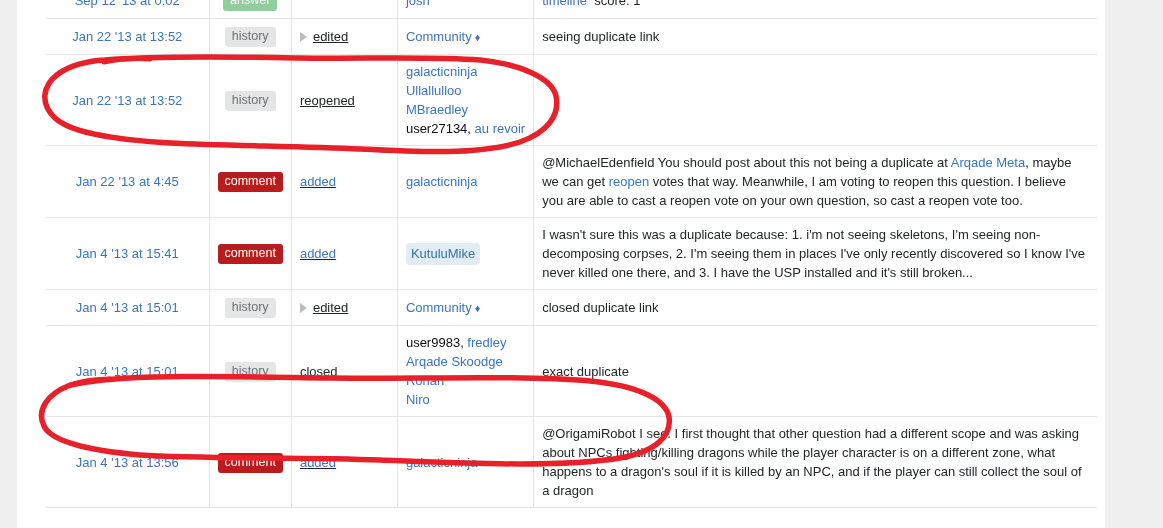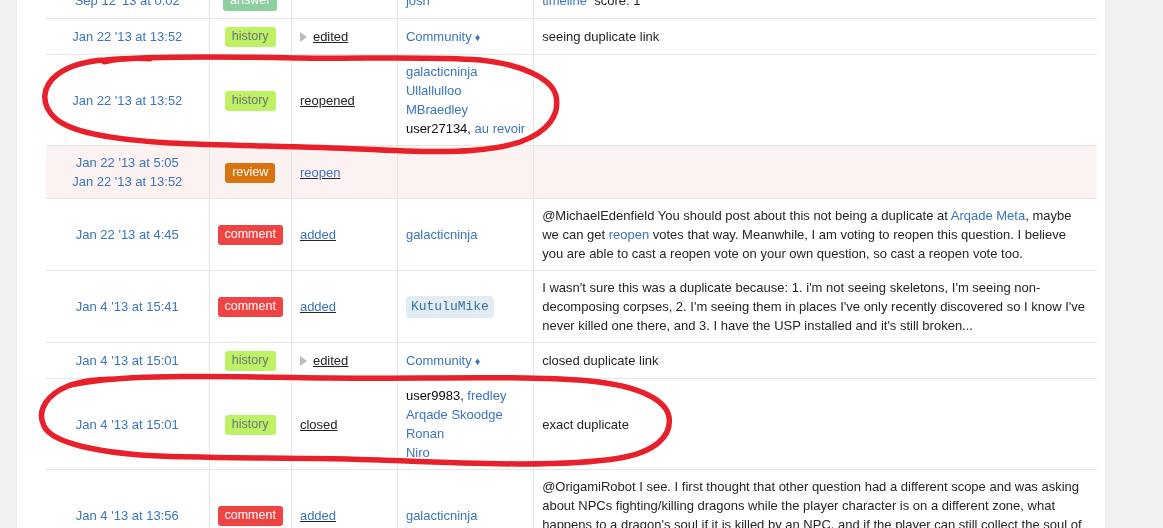--- a/index.html
+++ b/index.html
@@ -65,22 +65,22 @@
 
   .badge {
     display: inline-block;
     padding: 2px 7px 3px 7px;
     border-radius: 3px;
     font-size: 12.5px;
     line-height: 15px;
     color: #ffffff;
     cursor: pointer;
   }
-  .badge-history { background: #bef264; color: #6a737c; }
-  .badge-comment { background: #ef4444; color: #ffffff; }
+  .badge-history { background: #e5e5e5; color: #6a737c; }
+  .badge-comment { background: #b91c1c; color: #ffffff; }
   .badge-answer  { background: #8ecf9c; color: #ffffff; }
   .badge-review  { background: #d9730d; color: #ffffff; }
 
   .tri {
     display: inline-block;
     width: 0; height: 0;
     border-top: 5px solid transparent;
     border-bottom: 5px solid transparent;
     border-left: 7px solid #b9bdc1;
     margin-right: 6px;
@@ -92,21 +92,20 @@
   .who-list div { line-height: 19px; white-space: nowrap; }
   .when-list div { line-height: 19px; }
   .detail-text { color: #232629; }
   .userchip {
     display: inline-block;
     background: #e1ecf4;
     color: #39739d;
     border-radius: 4px;
     padding: 1px 5px 2px 5px;
     cursor: pointer;
-    font-family: Liberation Mono, monospace;
   }
 
   
   #annotations {
     position: absolute; left: 0; top: 0;
     width: 1163px; height: 528px;
     pointer-events: none;
   }
 </style>
 </head>
@@ -158,34 +157,20 @@
             </td>
             <td class="col-type"><span class="badge badge-history">history</span></td>
             <td class="col-action"><span>reopened</span></td>
             <td class="col-who">
               <div class="who-list">
                 <div><span class="lnk">galacticninja</span></div>
                 <div><span class="lnk">Ullallulloo</span></div>
                 <div><span class="lnk">MBraedley</span></div>
                 <div><span class="lnk-dark">user27134</span><span>, </span><span class="lnk">au revoir</span></div>
               </div>
-            </td>
-            <td class="col-detail"></td>
-          </tr>
-          <tr class="row-review">
-            <td class="col-when">
-              <div class="when-list">
-                <div class="lnk">Jan 22 '13 at 5:05</div>
-                <div class="lnk">Jan 22 '13 at 13:52</div>
-              </div>
-            </td>
-            <td class="col-type"><span class="badge badge-review">review</span></td>
-            <td class="col-action"><span class="lnk">reopen</span></td>
-            <td class="col-who">
-              <div class="who-list"></div>
             </td>
             <td class="col-detail"></td>
           </tr>
           <tr>
             <td class="col-when">
               <div class="when-list">
                 <div class="lnk">Jan 22 '13 at 4:45</div>
               </div>
             </td>
             <td class="col-type"><span class="badge badge-comment">comment</span></td>

